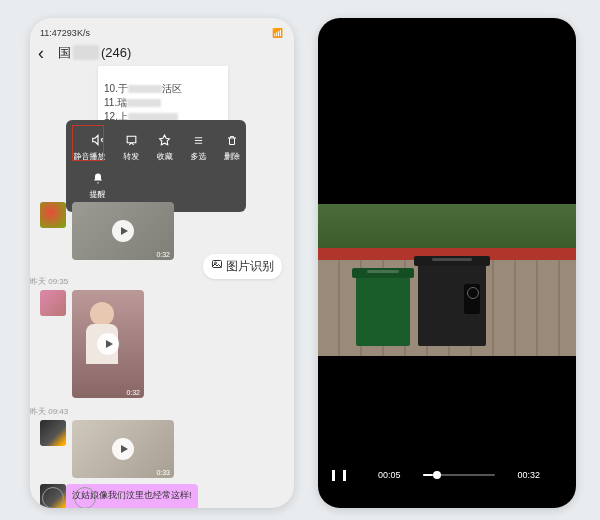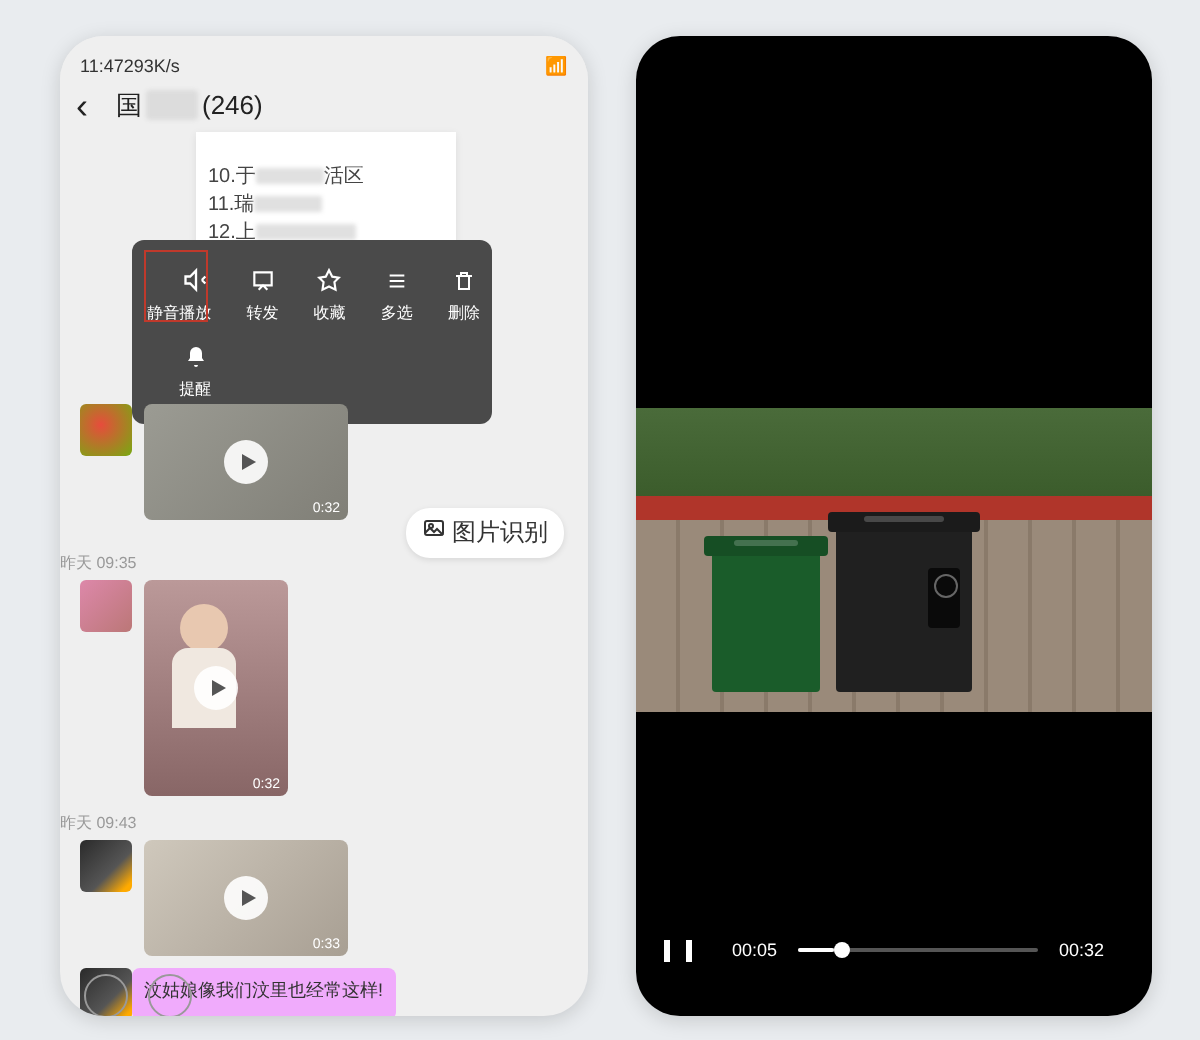--- a/index.html
+++ b/index.html
@@ -41,21 +41,21 @@
   .bin::before{content:"";position:absolute;top:-8px;left:-4px;right:-4px;height:10px;background:inherit;filter:brightness(.85);border-radius:2px}
   .bin::after{content:"";position:absolute;top:-6px;left:20%;right:20%;height:3px;background:rgba(255,255,255,.2);border-radius:2px}
   .bin.k .lbl{position:absolute;right:6px;top:20px;width:16px;height:30px;background:#0a0a0a;border-radius:2px}
   .bin.k .lbl::before{content:"";position:absolute;top:3px;left:3px;width:10px;height:10px;border:1px solid #666;border-radius:50%}
   .hedge{position:absolute;left:0;top:0;right:0;height:48px;background:linear-gradient(180deg,#4a6b3a,#3a5b2a)}
   .curb{position:absolute;left:0;top:44px;right:0;height:14px;background:#b0352a}
   .pave{position:absolute;left:0;top:56px;right:0;bottom:0;background:repeating-linear-gradient(90deg,#9a8a7a 0 20px,#8a7a6a 20px 22px)}
   .ctrl{position:absolute;left:0;bottom:18px;width:100%;height:30px;display:flex;align-items:center;padding:0 14px;color:#fff;font-size:9px}
   .ctrl .pp{width:14px;display:flex;justify-content:space-between;margin-right:10px}
   .ctrl .pp span{width:3px;height:11px;background:#fff}
-  .ctrl .t{margin:0 10px;font-size:9px}
+  .ctrl .t{margin:0 22px;font-size:9px}
   .ctrl .bar{flex:1;height:2px;background:#555;border-radius:1px;position:relative}
   .ctrl .bar::before{content:"";position:absolute;left:0;top:0;height:100%;width:15%;background:#fff;border-radius:1px}
   .ctrl .bar::after{content:"";position:absolute;left:15%;top:-3px;width:8px;height:8px;background:#fff;border-radius:50%}
   .bot{position:absolute;left:0;bottom:0;width:100%;height:20px;display:flex;align-items:center;padding:0 12px}
   .bot .c{width:22px;height:22px;border:1px solid #999;border-radius:50%;margin-right:10px}
 </style>
 </head>
 <body>
 
 <div class="phone p1">

